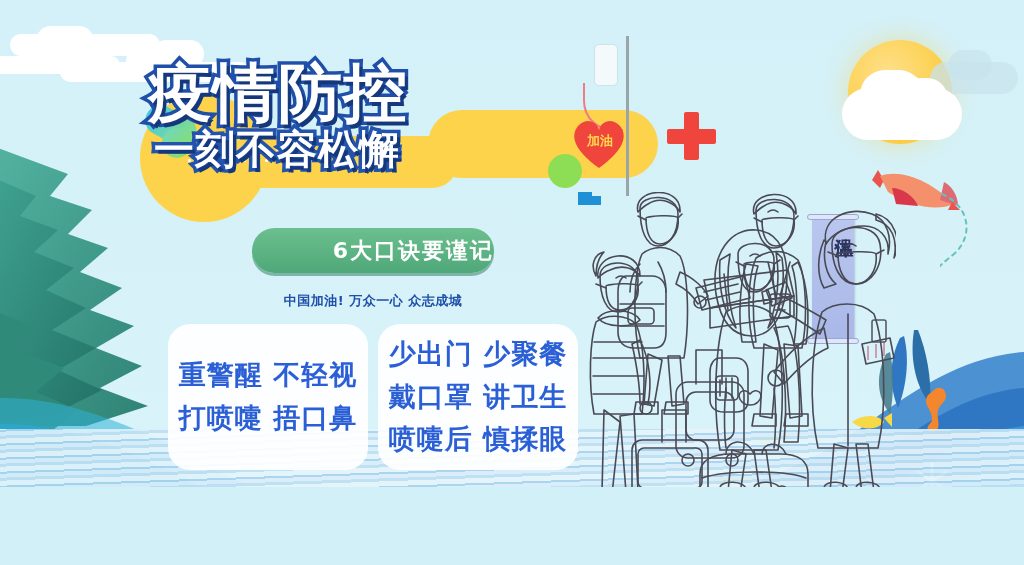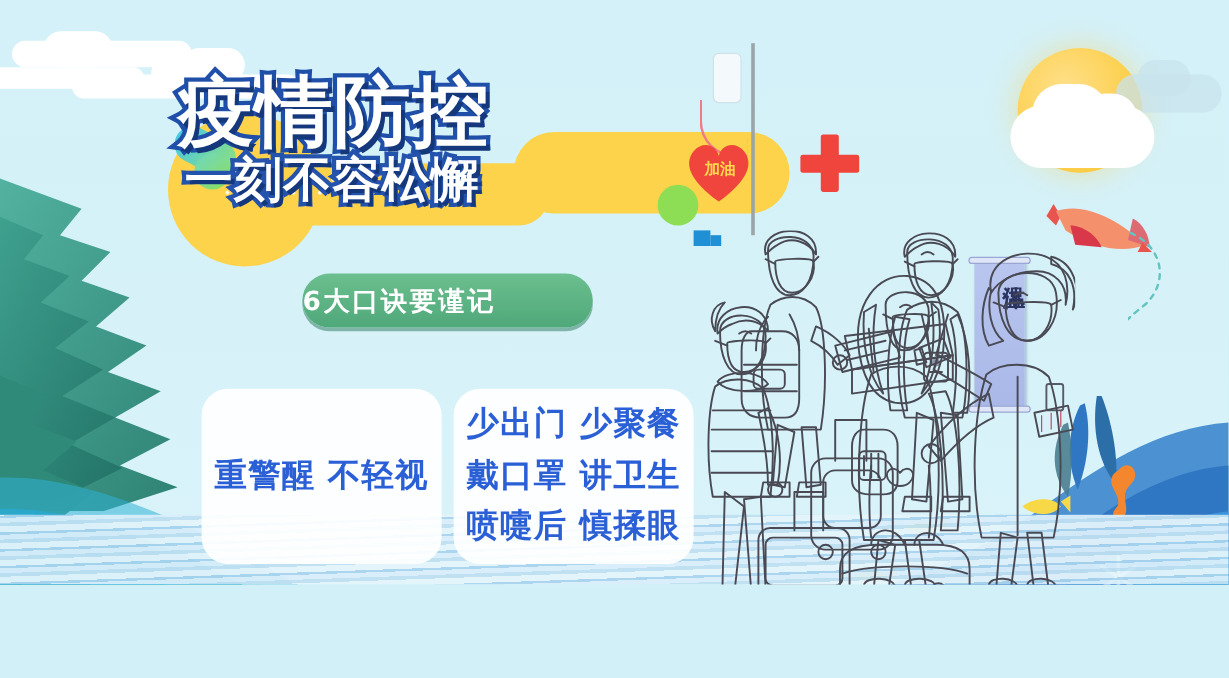--- a/index.html
+++ b/index.html
@@ -105,21 +105,21 @@
   }
   .red-cross-v { position:absolute; left:556px; top:76px; width:15px; height:48px; background:#f0453c; border-radius:2px; }
   .red-cross-h { position:absolute; left:539px; top:93px; width:49px; height:15px; background:#f0453c; border-radius:2px; }
 
   
   #subhead-btn {
     position:absolute; left:252px; top:228px; width:242px; height:45px;
     background:linear-gradient(180deg,#6cbf8e 0%, #4fa87a 100%);
     border-radius:23px;
     box-shadow:0 3px 0 rgba(40,120,90,.5);
-    display:flex; align-items:center; justify-content:flex-start;
+    display:flex; align-items:center; justify-content:flex-end;
   }
   #subhead-btn span {
     color:#ffffff; font-size:22px; font-weight:bold; letter-spacing:2px;
   }
   #slogan {
     position:absolute; left:252px; top:292px; width:242px;
     text-align:center; color:#1f4fa8; font-size:13px; font-weight:bold;
     letter-spacing:.5px;
   }
 
@@ -342,23 +342,25 @@
       <path d="M31 54 C6 36, 2 22, 10 12 C18 3, 29 7, 31 16 C33 7, 44 3, 52 12 C60 22, 56 36, 31 54 Z" fill="#f0453c"></path>
     </svg>
     <div class="heart-label">加油</div>
     <div class="red-cross-v"></div>
     <div class="red-cross-h"></div>
   </div>
 
   <div id="subhead-btn">
     <span>6大口诀要谨记</span>
   </div>
+  <div id="slogan">中国加油! 万众一心 众志成城</div>
 
   <div class="card" id="card-left">
     <div class="row">重警醒 不轻视</div>
+    <div class="row">打喷嚏 捂口鼻</div>
   </div>
   <div class="card" id="card-right">
     <div class="row">少出门 少聚餐</div>
     <div class="row">戴口罩 讲卫生</div>
     <div class="row">喷嚏后 慎揉眼</div>
   </div>
 
   <div id="temp-banner">
     <div class="bar top"></div>
     <div class="bar bot"></div>

